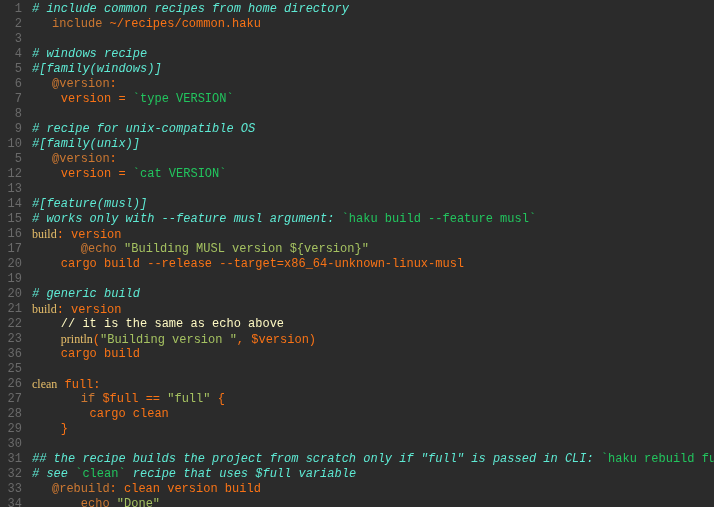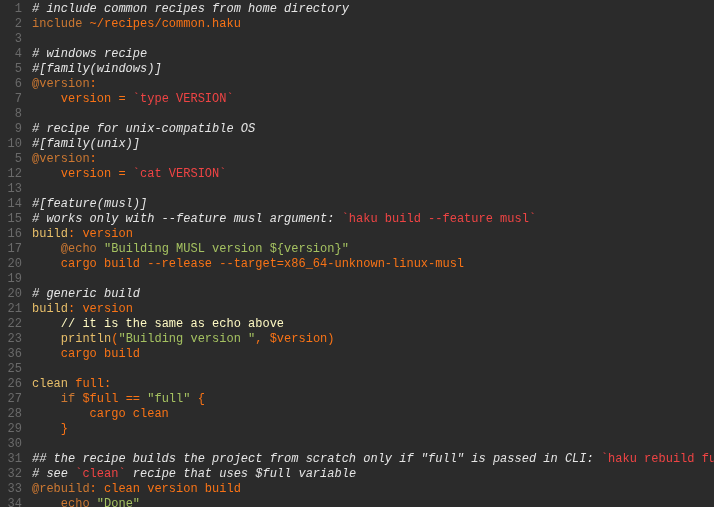--- a/index.html
+++ b/index.html
@@ -28,26 +28,26 @@
     width: 18px;
   }
   .code {
     flex: 1;
     white-space: pre;
     padding-left: 2px;
   }
   .line { height: 15px; }
   .gline { height: 15px; }
 
-  .comment   { color: #e5e5e5; font-style: italic; }
+  .comment   { color: #5eead4; font-style: italic; }
   .comment2  { color: #fef9c3; }
-  .keyword   { color: #cc7832; }
+  .keyword   { color: #cc7832; margin-left: 20px; }
   .string    { color: #a5c261; }
-  .backtick  { color: #ef4444; }
-  .highlight { color: #e8bf6a; }
+  .backtick  { color: #22c55e; }
+  .highlight { color: #e8bf6a; font-family: Liberation Serif, serif; }
   .plain     { color: #f97316; }
 </style>
 </head>
 <body>
 
 <div class="editor">
   <div class="gutter" id="gutter">
       <div class="gline">1</div>
       <div class="gline">2</div>
       <div class="gline">3</div>

